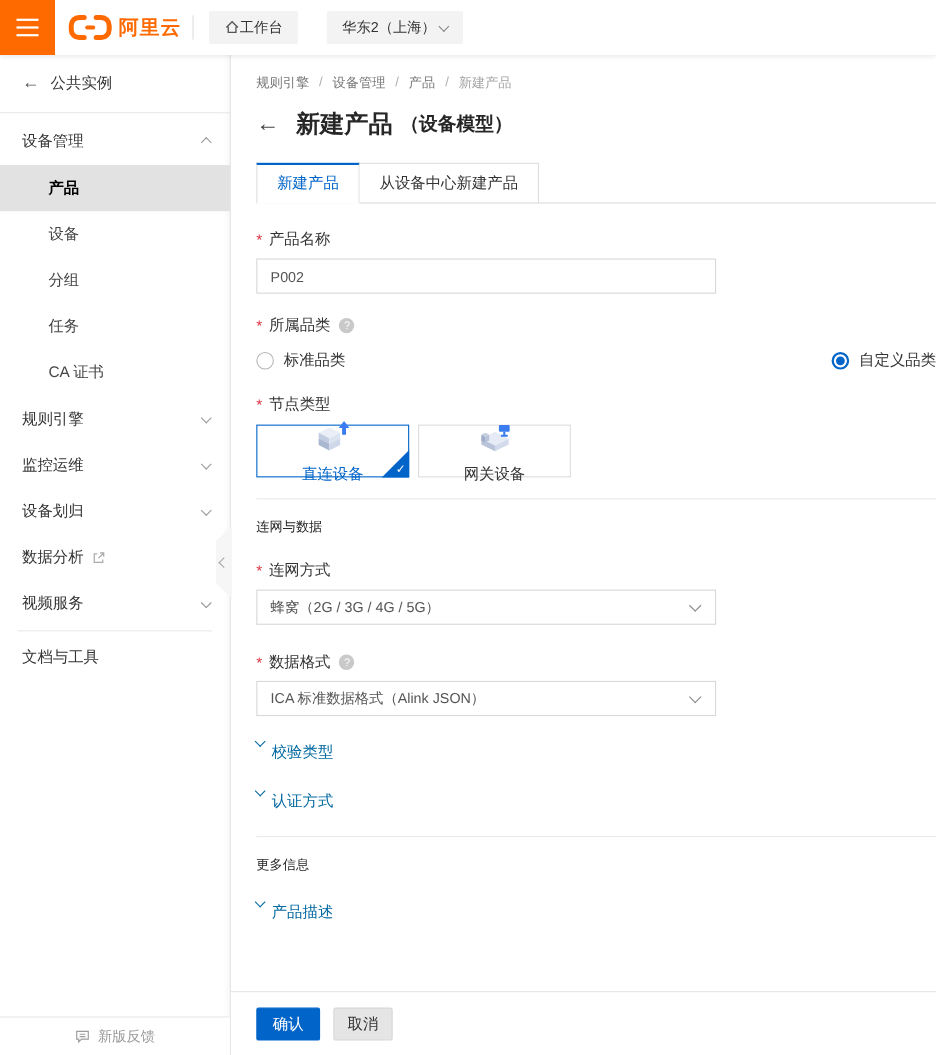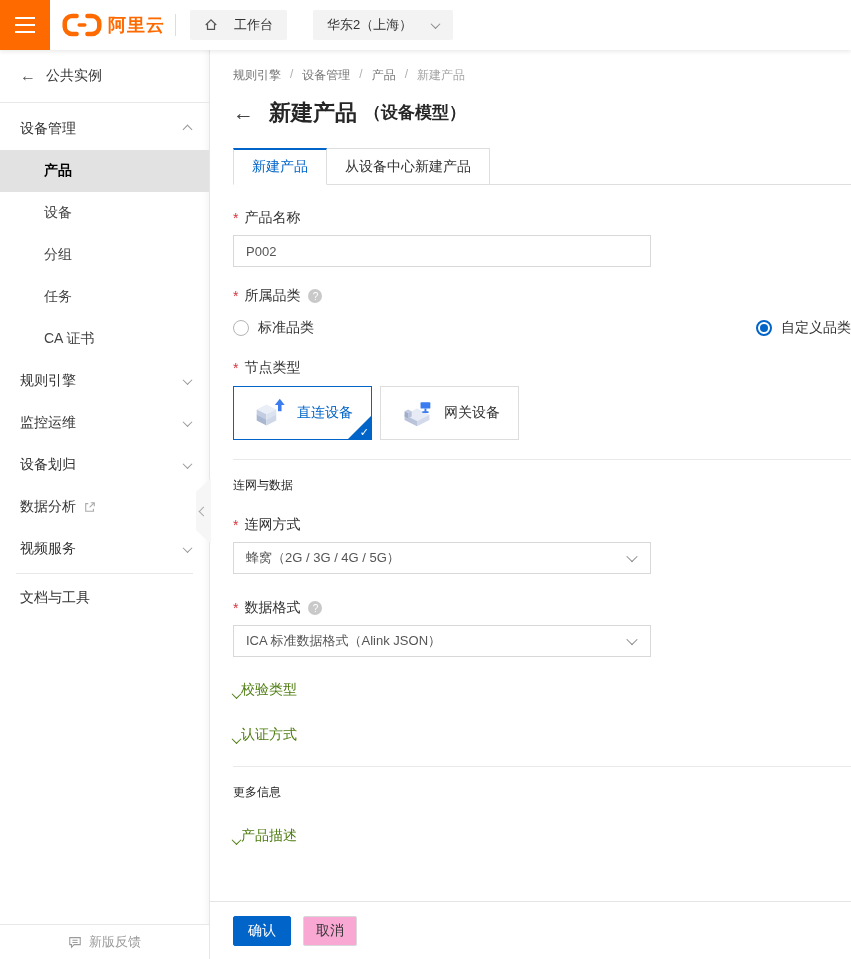--- a/index.html
+++ b/index.html
@@ -8,21 +8,21 @@
 
   
   .header { height:50px; display:flex; align-items:center; background:#fff;
     box-shadow:0 2px 4px rgba(0,0,0,.08); position:relative; z-index:20; }
   .hamburger { width:50px; height:50px; background:#FF6A00; display:flex; flex-direction:column;
     justify-content:center; align-items:center; gap:5px; cursor:pointer; flex:none; }
   .hamburger i { display:block; width:20px; height:2px; background:#fff; }
   .logo { display:flex; align-items:center; gap:6px; margin-left:12px; }
   .logo-text { color:#FF6A00; font-size:18px; font-weight:bold; letter-spacing:1px; }
   .hdr-divider { width:1px; height:22px; background:#ddd; margin:0 14px 0 10px; }
-  .hdr-btn { height:30px; background:#f3f3f3; display:flex; align-items:center; gap:16px;
+  .hdr-btn { height:30px; background:#f3f3f3; display:flex; align-items:center; gap:0;
     padding:0 14px; font-size:13px; color:#333; cursor:pointer; border-radius:2px; }
   .region-btn { margin-left:26px; }
   .chev { display:inline-block; width:7px; height:7px; border-right:1px solid currentColor;
     border-bottom:1px solid currentColor; }
   .chev.down { transform:rotate(45deg) translate(-1px,-1px); }
   .chev.up { transform:rotate(-135deg); }
   .chev.left { transform:rotate(135deg); }
 
   
   .main { display:flex; height:909px; position:relative; }
@@ -83,46 +83,46 @@
   .mt26 { margin-top:26px; }
 
   .radio-row { margin-top:14px; display:flex; align-items:center; gap:42px;justify-content:space-between; }
   .radio-opt { display:flex; align-items:center; gap:9px; font-size:14px; color:#333; cursor:pointer; }
   .radio { width:16px; height:16px; border-radius:50%; border:1px solid #b5b5b5; background:#fff; flex:none; }
   .radio.checked { border:2px solid #0064c8; position:relative; }
   .radio.checked::after { content:""; position:absolute; left:2px; top:2px; width:8px; height:8px;
     border-radius:50%; background:#0064c8; }
 
   .cards-row { margin-top:9px; display:flex; gap:8px; }
-  .node-card { width:139px; height:54px; border:1px solid #ddd; background:#fff; display:flex;
+  .node-card { width:139px; height:48px; border:1px solid #ddd; background:#fff; display:flex;
     align-items:center; justify-content:center; gap:9px; font-size:14px; color:#333;
-    cursor:pointer; position:relative; }
+    cursor:pointer; position:relative;flex-direction:column; }
   .node-card.selected { border-color:#0064c8; color:#0064c8; }
   .node-card.selected::after { content:""; position:absolute; right:-1px; bottom:-1px;
     border-left:25px solid transparent; border-bottom:25px solid #0064c8; }
   .corner-check { position:absolute; right:2px; bottom:0; color:#fff; font-size:11px; z-index:2; }
 
   .hr { border-top:1px solid #e9e9e9; margin-top:19px; }
   .section-title { font-size:12px; color:#262626; font-weight:500; }
 
   .select { margin-top:8px; width:418px; height:32px; border:1px solid #d8d8d8; display:flex;
     align-items:center; padding:0 12px; font-size:13px; color:#555; cursor:pointer;
     position:relative; background:#fff; }
   .select .chev { position:absolute; right:14px; color:#8a8a8a; width:8px; height:8px; }
 
-  .toggle-link { display:flex; align-items:flex-end; gap:1px; color:#4d7c0f; font-size:14px;
+  .toggle-link { display:flex; align-items:flex-start; gap:7px; color:#0369a1; font-size:14px;
     cursor:pointer; width:max-content; }
   .toggle-link .chev { width:7px; height:7px; border-width:1.5px; margin-top:-3px; }
 
   .footer { position:absolute; left:0; right:0; bottom:0; height:58px; background:#fff;
     border-top:1px solid #e5e5e5; display:flex; align-items:center; padding-left:23px; gap:12px; }
   .btn { height:30px; font-size:14px; border-radius:2px; display:flex; align-items:center;
     justify-content:center; cursor:pointer; font-family:inherit; }
   .btn-primary { width:58px; background:#0064c8; color:#fff; border:1px solid #0064c8; }
-  .btn-plain { width:54px; background:#f9a8d4; color:#333; border:1px solid #d8d8d8; }
+  .btn-plain { width:54px; background:#e5e5e5; color:#333; border:1px solid #d8d8d8; }
 
   svg { display:block; }
 </style>
 </head>
 <body>
 
 <div class="header">
   <div class="hamburger">
       <i></i>
       <i></i>

